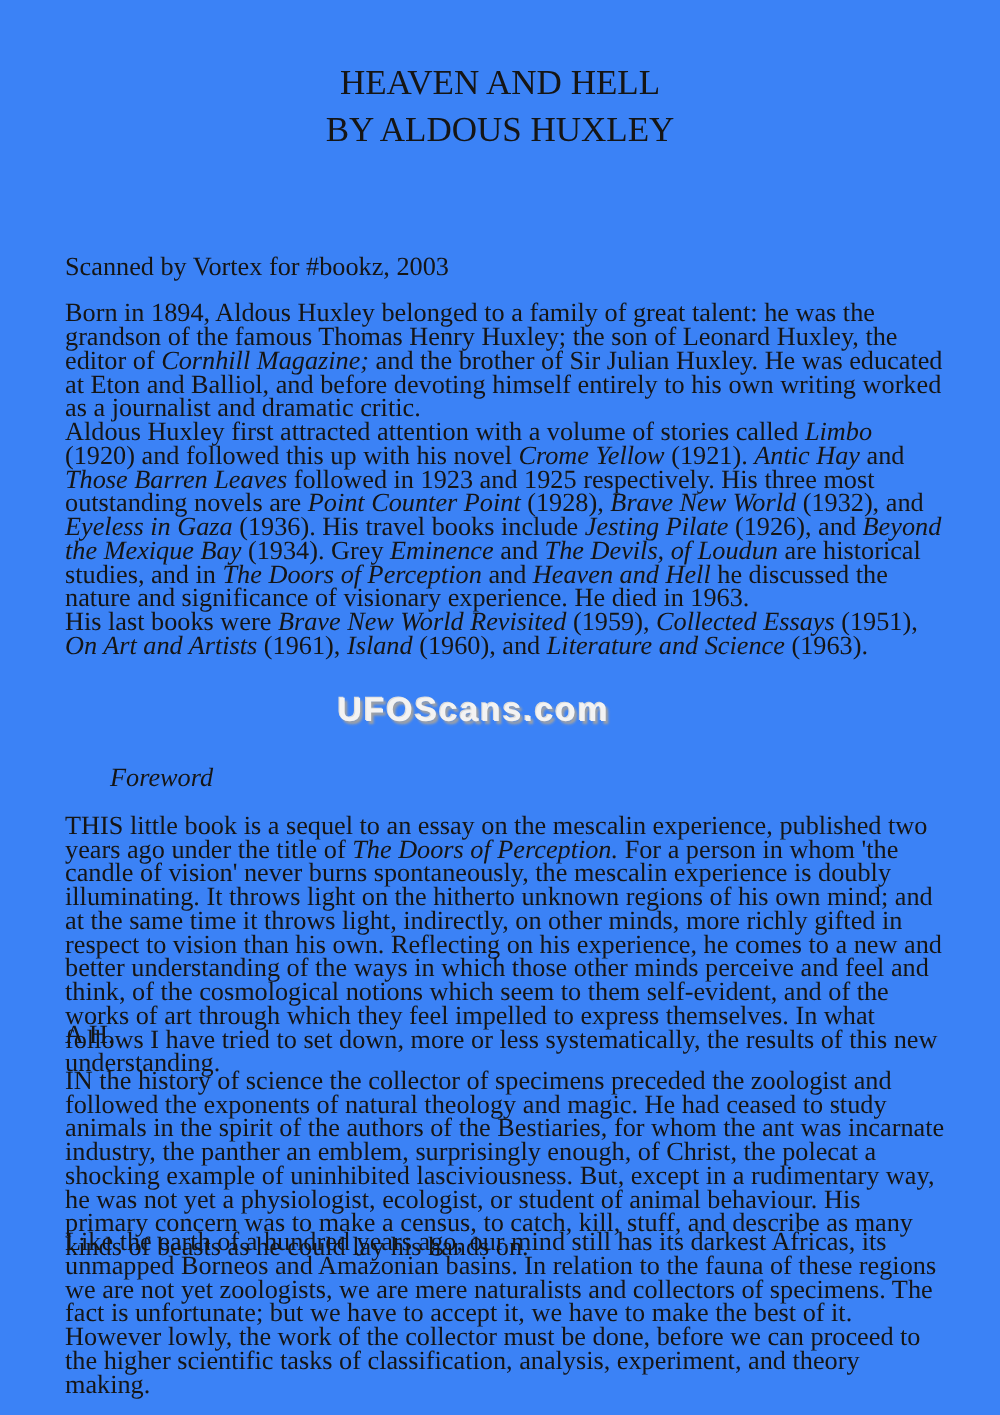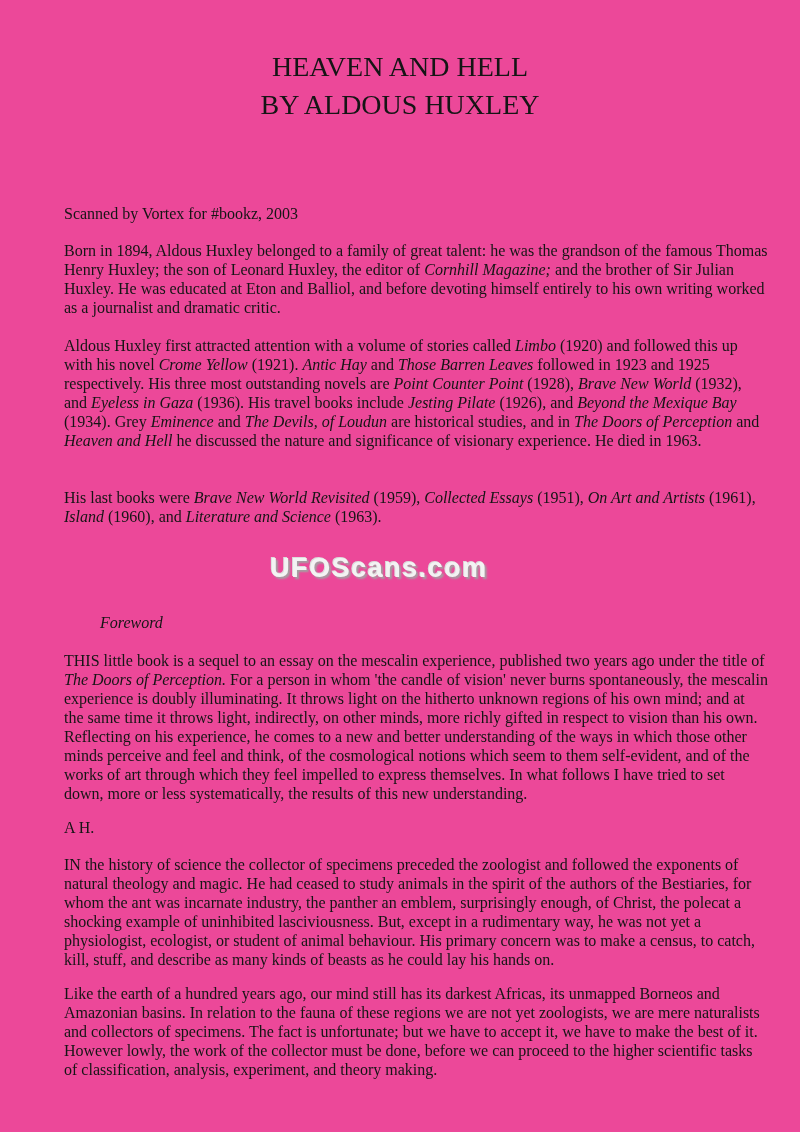--- a/index.html
+++ b/index.html
@@ -1,40 +1,40 @@
 <!DOCTYPE html>
 <html><head>
 <meta charset="utf-8">
 <style>
   html, body { margin: 0; padding: 0; background: #ffffff; }
   .page {
     position: relative;
     width: 800px;
     height: 1132px;
-    background: #ec4899;
+    background: #3b82f6;
     font-family: "Liberation Serif", serif;
     color: #151515;
     overflow: hidden;
   }
   .title-line {
     position: absolute;
     left: 0;
     width: 800px;
     text-align: center;
     font-size: 28px;
     line-height: 32px;
     white-space: nowrap;
   }
   #title-1 { top: 51px; }
   #title-2 { top: 89px; }
   .block {
     position: absolute;
-    left: 64px;
+    left: 52px;
     width: 704px;
-    font-size: 16px;
+    font-size: 21px;
     line-height: 19px;
     text-align: left;
   }
   #scan-credit   { top: 204px; }
   #para-bio      { top: 241px; }
   #para-works    { top: 336px; }
   #para-books    { top: 488px; }
   #foreword-head { top: 613px; font-style: italic; margin-left: 36px; }
   #para-foreword { top: 651px; }
   #signature     { top: 818px; }

